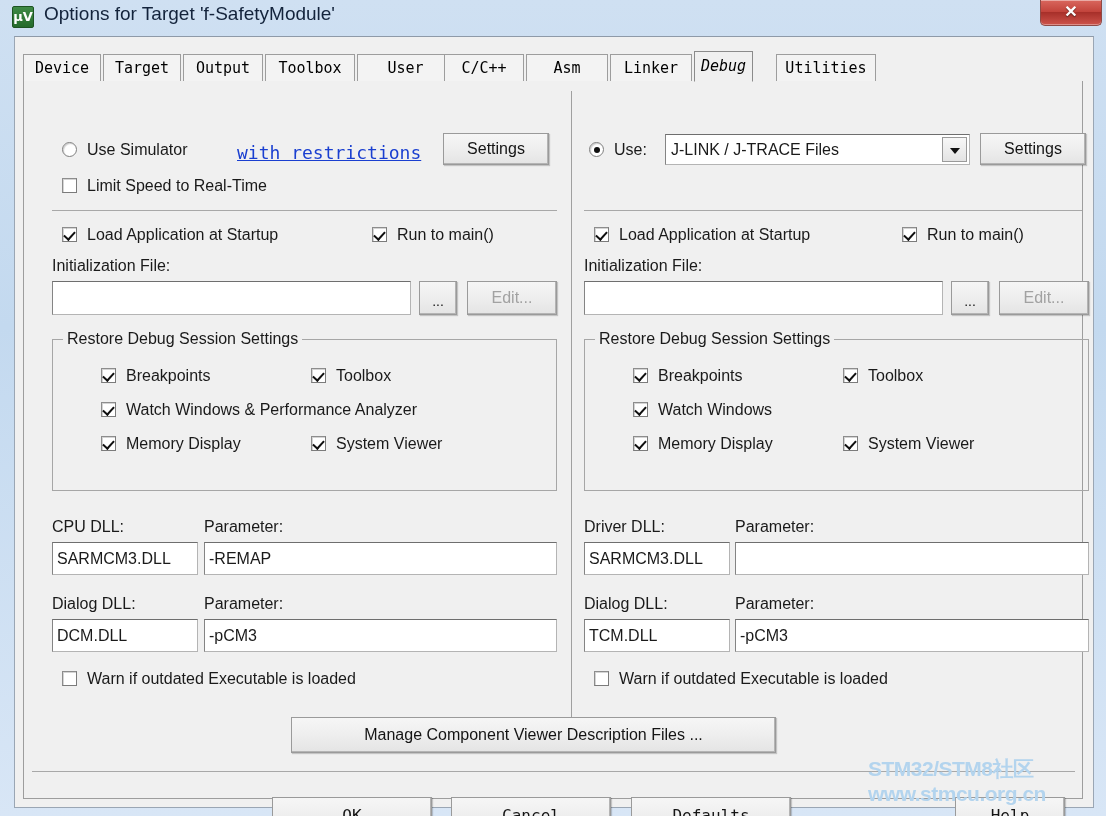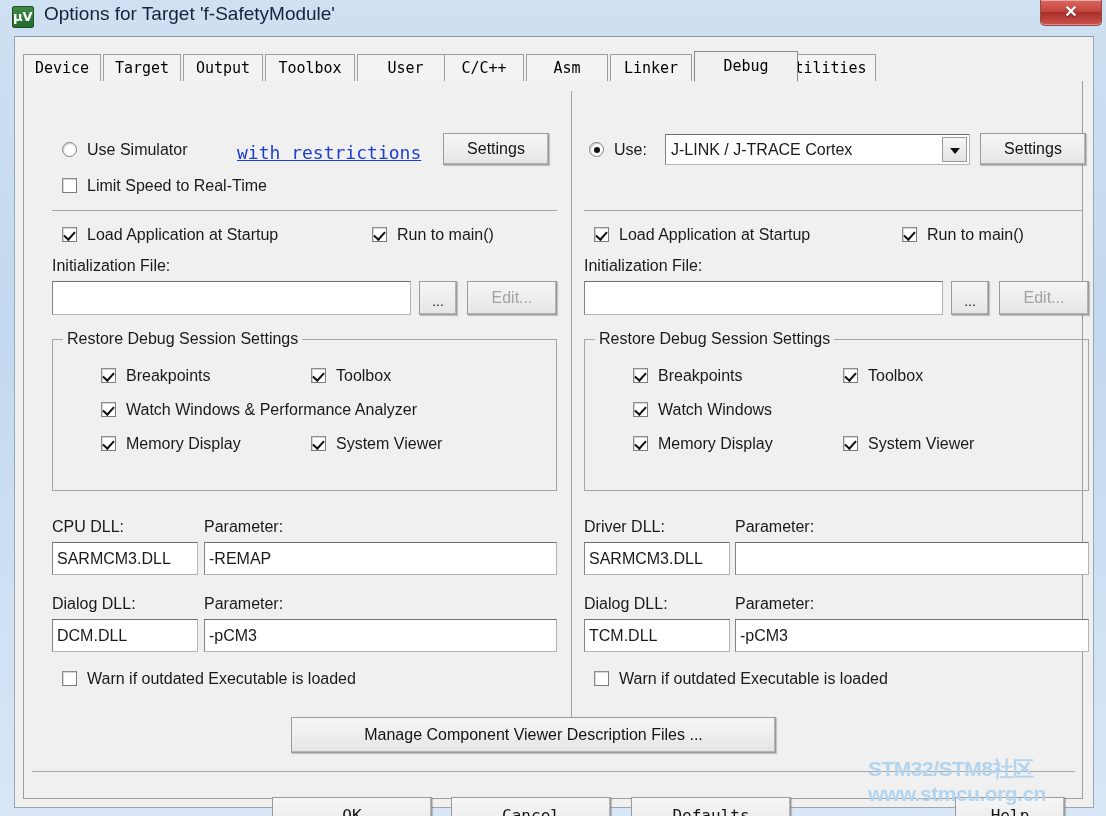--- a/index.html
+++ b/index.html
@@ -27,20 +27,21 @@
     left: 12px; top: 6px;
     width: 22px; height: 22px;
     background: linear-gradient(to bottom, #3f8a46 0%, #246b2c 100%);
     border: 1px solid #1d5423;
     border-radius: 2px;
     box-sizing: border-box;
   }
   #app-icon .glyph {
     position: absolute;
     left: 0; top: -1px; width: 20px;
+    text-align: center;
     color: #ffffff;
     font-size: 13px;
     font-weight: bold;
     font-family: "DejaVu Sans", sans-serif;
     line-height: 21px;
   }
   #title-text {
     position: absolute;
     left: 44px; top: 3px;
     font-size: 19px;
@@ -310,21 +311,21 @@
 
     <div id="tabstrip">
       <div class="tab" style="left:0px;   width:78px;">Device</div>
       <div class="tab" style="left:80px;  width:78px;">Target</div>
       <div class="tab" style="left:160px; width:80px;">Output</div>
       <div class="tab" style="left:242px; width:90px;">Toolbox</div>
       <div class="tab" style="left:334px; width:97px;" style2="">User</div>
       <div class="tab" style="left:421px; width:80px;">C/C++</div>
       <div class="tab" style="left:503px; width:82px;">Asm</div>
       <div class="tab" style="left:587px; width:82px;">Linker</div>
-      <div class="tab active" style="left:671px; width:104px;">Debug</div>
+      <div class="tab active" style="left:671px; width:59px;font-style:italic;">Debug</div>
       <div class="tab" style="left:753px; width:100px;">Utilities</div>
     </div>
 
     <div id="page">
 
       <div id="vert-divider"></div>
 
       <div class="panel" id="panel-left">
 
         <div class="radio" style="left:38px;  top:61px;"></div>
@@ -373,21 +374,21 @@
 
         <div class="checkbox" style="left:38px; top:590px;"></div>
         <div class="label" style="left:63px; top:589px;">Warn if outdated Executable is loaded</div>
       </div>
 
       <div class="panel" id="panel-right">
 
         <div class="radio checked" style="left:17px;  top:61px;"></div>
         <div class="label" style="left:42px;  top:60px;">Use:</div>
         <div class="combo" style="left:93px;  top:53px; width:305px; height:31px;">
-          <span class="val">J-LINK / J-TRACE Cortex</span>
+          <span class="val">J-LINK / J-TRACE Files</span>
           <span class="arrowbtn"></span>
         </div>
         <div class="button" style="left:408px; top:52px; width:106px; height:32px; line-height:30px;">Settings</div>
 
         <div class="hline" style="left:12px; top:129px; width:498px;"></div>
 
         <div class="checkbox checked" style="left:22px;  top:146px;"></div>
         <div class="label" style="left:47px;  top:145px;">Load Application at Startup</div>
         <div class="checkbox checked" style="left:330px; top:146px;"></div>
         <div class="label" style="left:355px; top:145px;">Run to main()</div>

